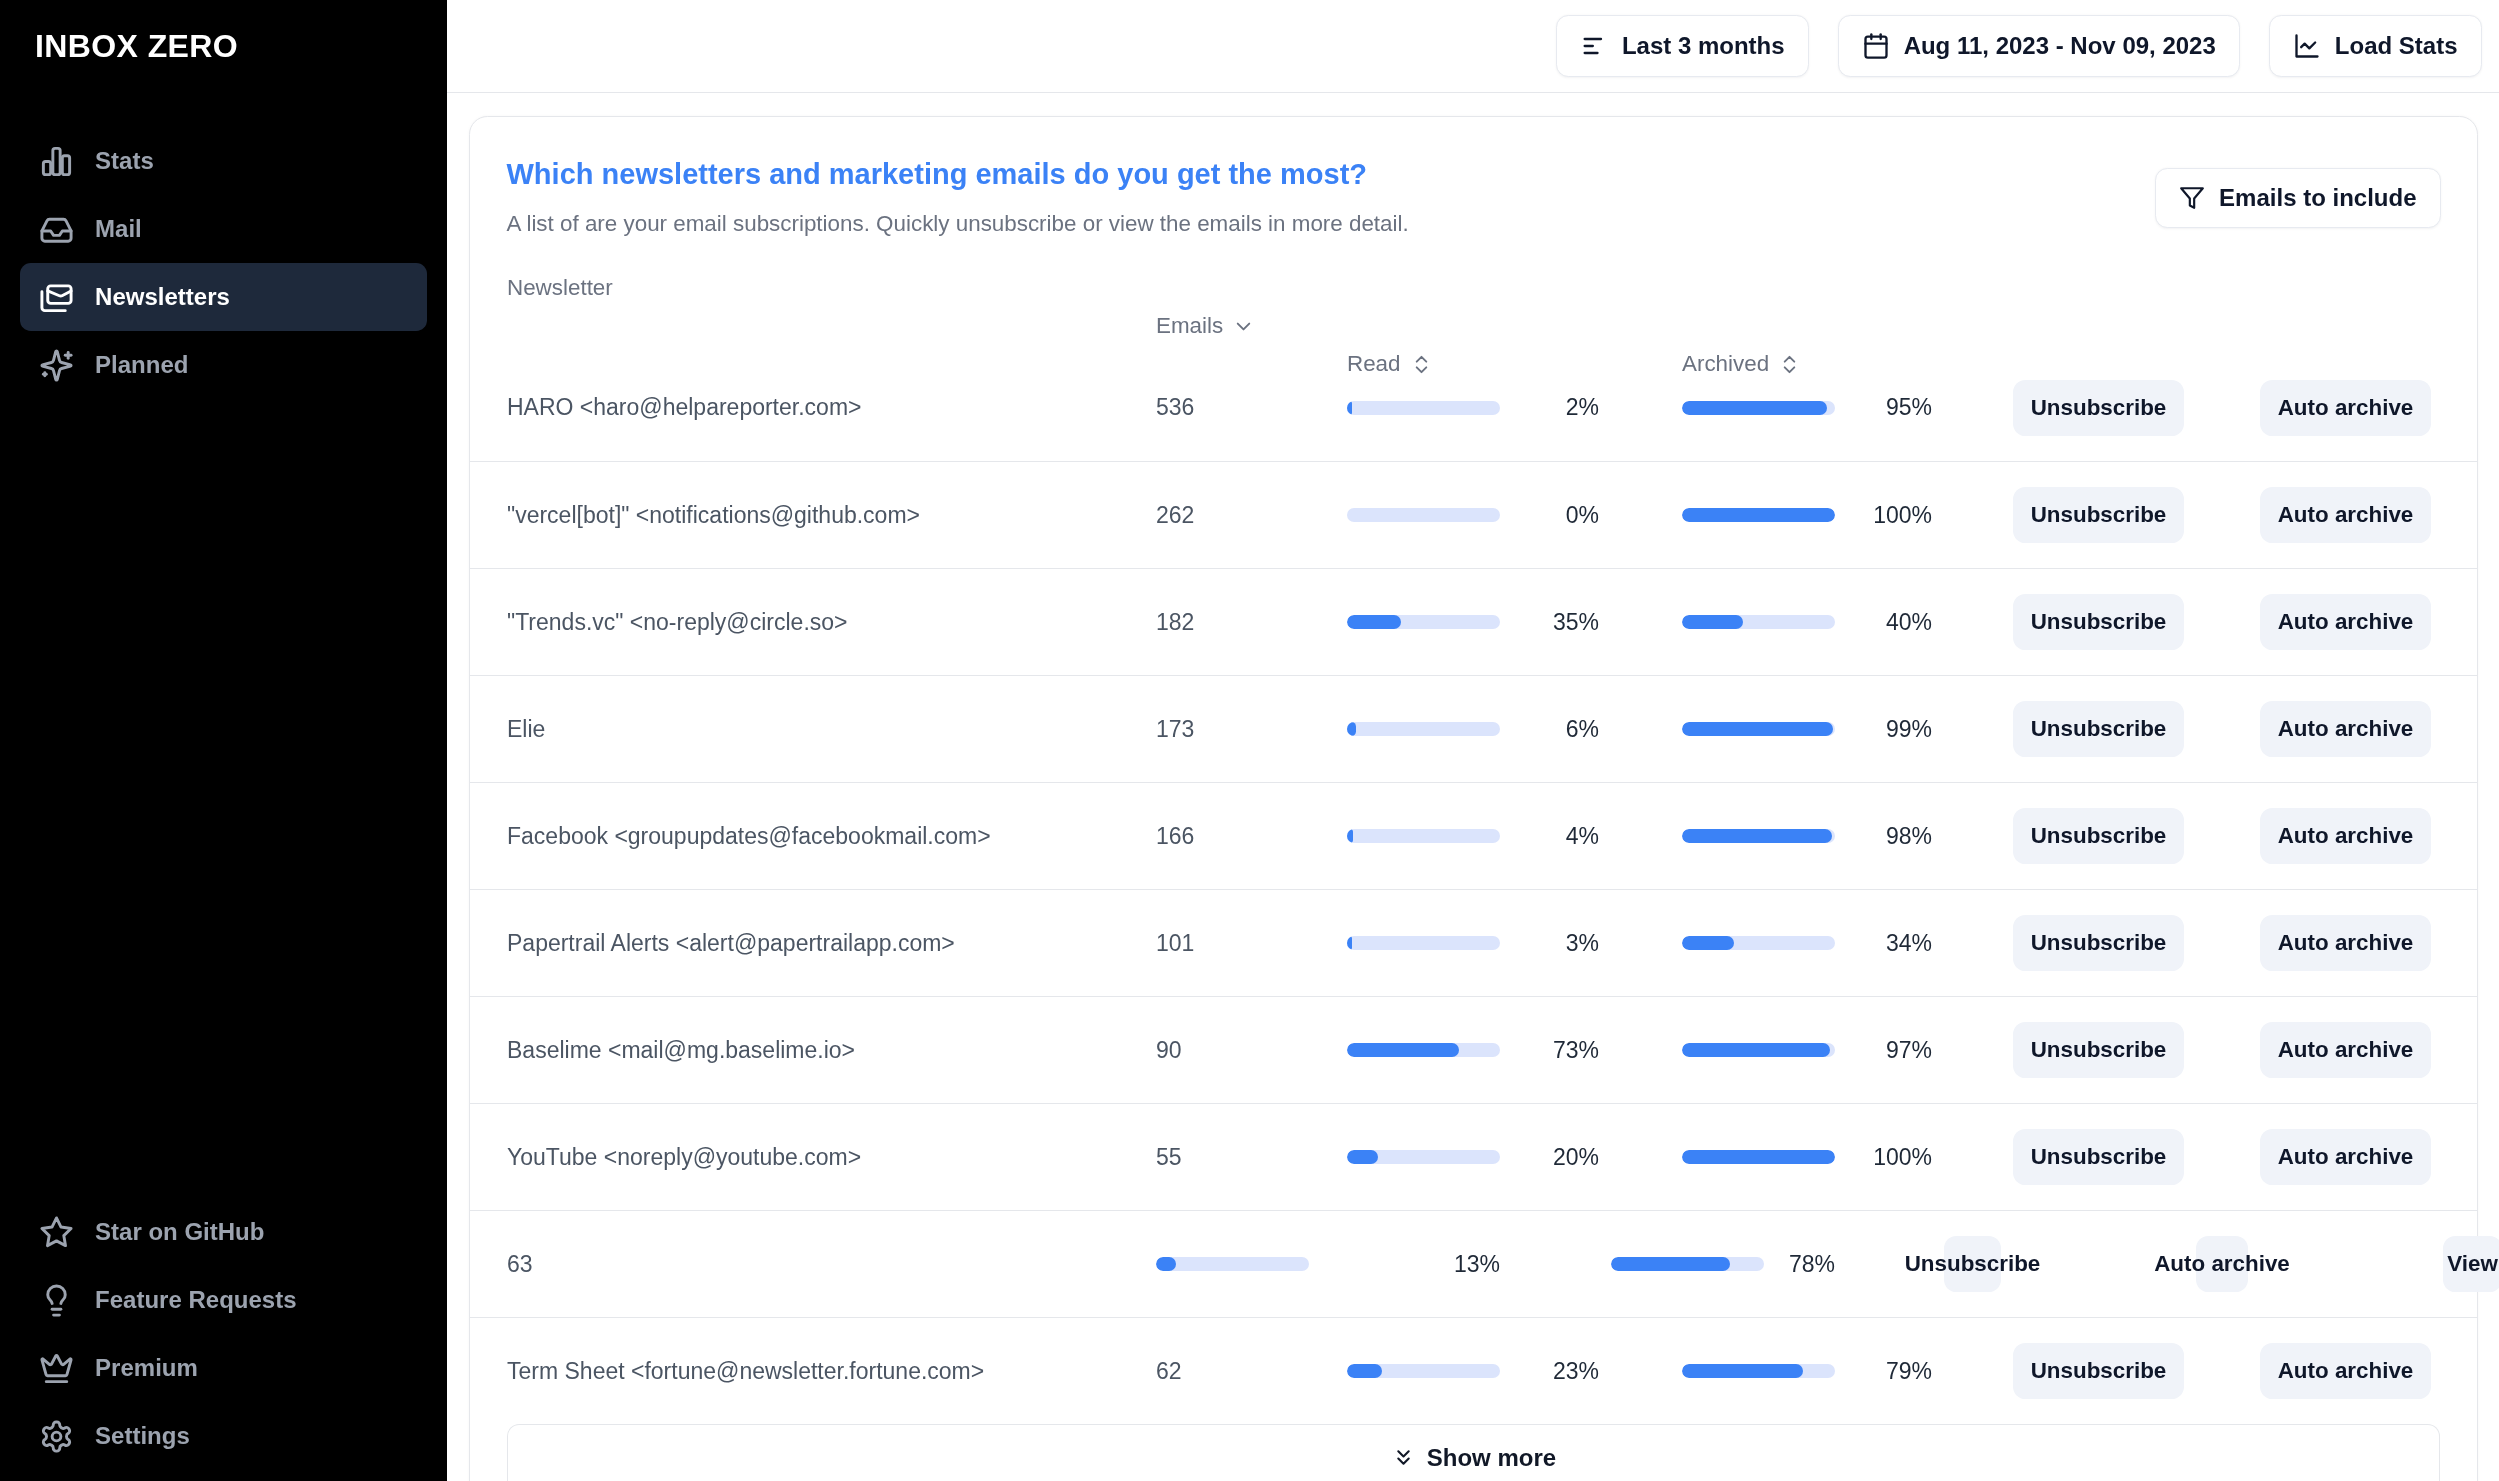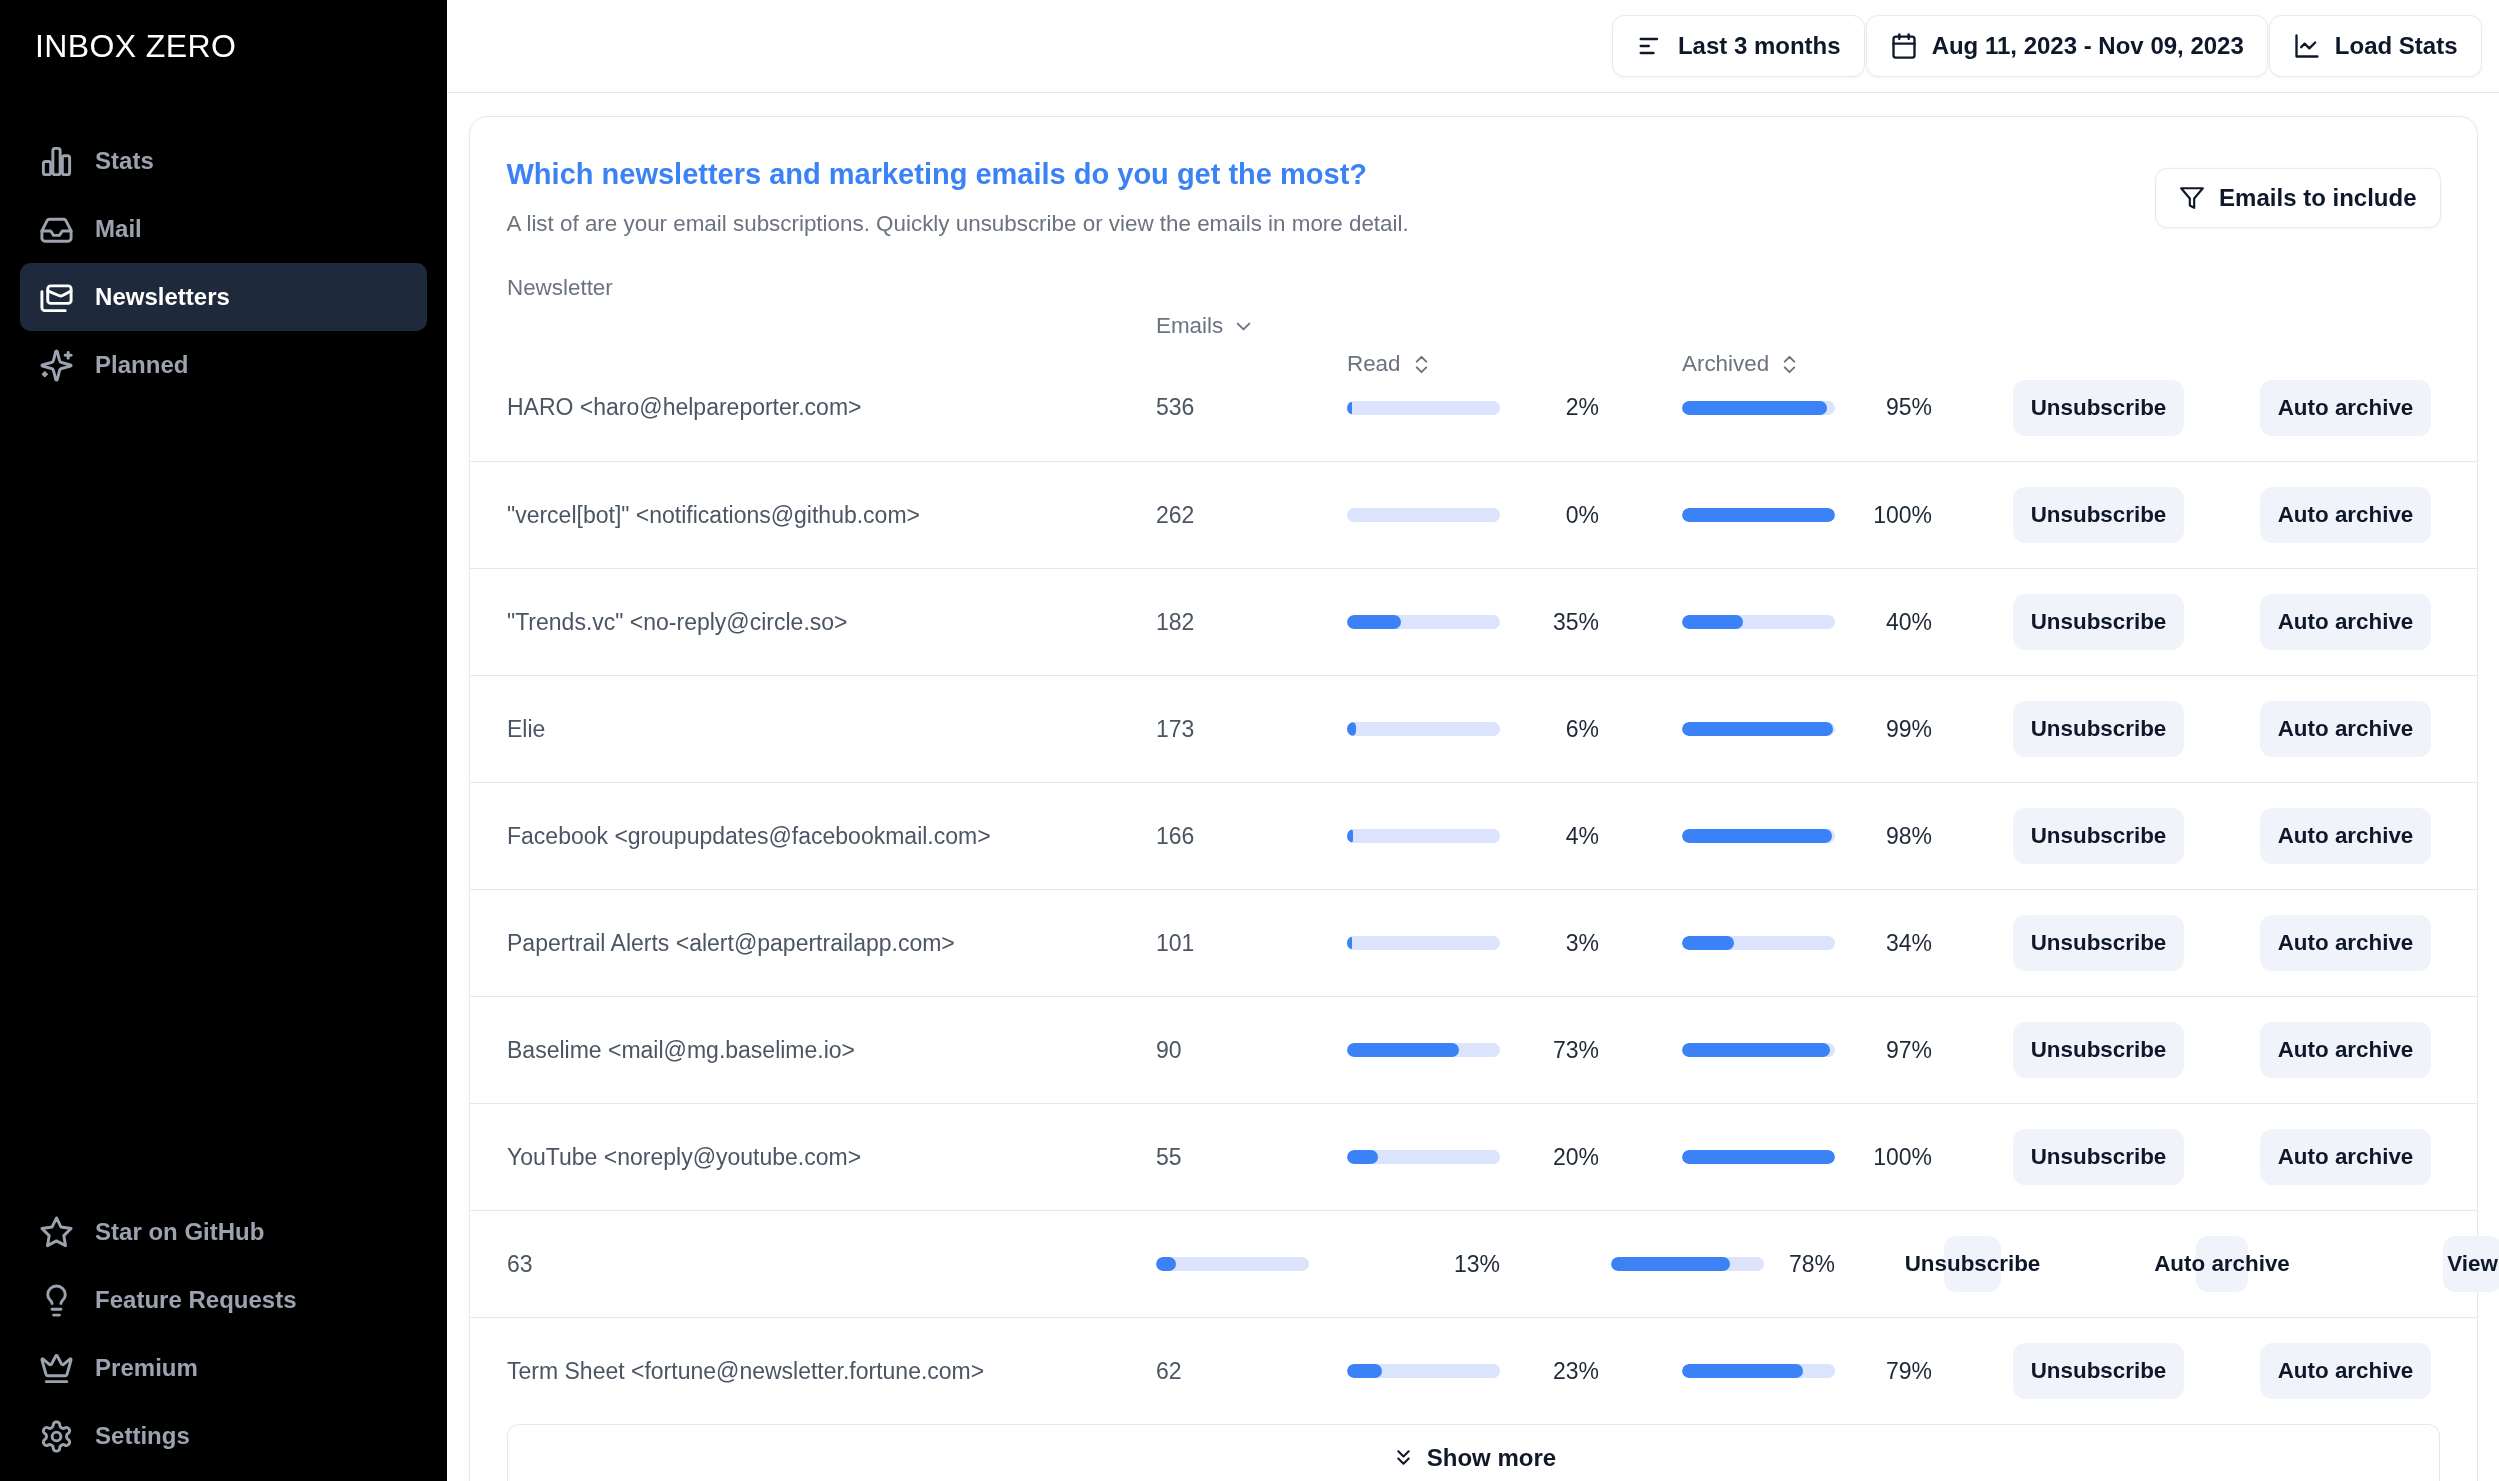--- a/index.html
+++ b/index.html
@@ -6,31 +6,31 @@
   html,body { margin:0; padding:0; }
   body {
     width:2500px; height:1481px; overflow:hidden; background:#ffffff;
     font-family:"Liberation Sans", sans-serif; color:#111827;
     position:relative;
   }
   svg { display:block; }
 
   
   .sidebar { position:absolute; left:0; top:0; width:447px; height:1481px; background:#000000; }
-  .logo { position:absolute; left:35px; top:28px; font-size:32px; font-weight:400; color:#ffffff; letter-spacing:0.4px; white-space:nowrap; }
+  .logo { position:absolute; left:35px; top:28px; font-size:32px; font-weight:700; color:#ffffff; letter-spacing:0.4px; white-space:nowrap; }
   .nav { position:absolute; left:20px; right:20px; top:127px; display:flex; flex-direction:column; }
   .nav.footer { top:auto; bottom:10.8px; }
   .nav-item { height:68px; display:flex; align-items:center; gap:21.6px; padding:0 18.5px; border-radius:10.8px;
     color:#9ca3af; font-size:24px; font-weight:600; cursor:pointer; white-space:nowrap; }
   .nav-item.active { background:#1e293b; color:#ffffff; }
   .nav-item svg { width:35px; height:35px; flex:0 0 35px; }
 
   
   .topbar { position:absolute; left:447px; top:0; right:0; height:93px; background:#ffffff;
-    border-bottom:1.5px solid #e5e7eb; display:flex; align-items:center; justify-content:flex-end; gap:1px; padding-right:18.5px; }
+    border-bottom:1.5px solid #e5e7eb; display:flex; align-items:center; justify-content:flex-end; gap:29px; padding-right:18.5px; }
   .tb-btn { height:62px; background:#ffffff; border:1.5px solid #e7eaf0; border-radius:12.3px;
     display:flex; align-items:center; gap:14px; padding:0 23px; font-size:24px; font-weight:600; color:#0f172a;
     box-shadow:0 0.8px 2.3px rgba(16,24,40,.05); cursor:pointer; font-family:inherit; white-space:nowrap; }
   .tb-btn svg { width:28px; height:28px; }
 
   
   .panel { position:absolute; left:469px; top:116px; width:2009px; height:1435px; background:#ffffff;
     border:1.5px solid #e5e7eb; border-radius:18.5px; padding:37px 35px; box-shadow:0 0.8px 3.1px rgba(16,24,40,.04); }
   .panel-head { display:flex; justify-content:space-between; align-items:flex-start; padding:0 1.5px; }
   .p-title { font-size:29px; font-weight:600; color:#3b82f6; margin-top:2px; line-height:37px; }

